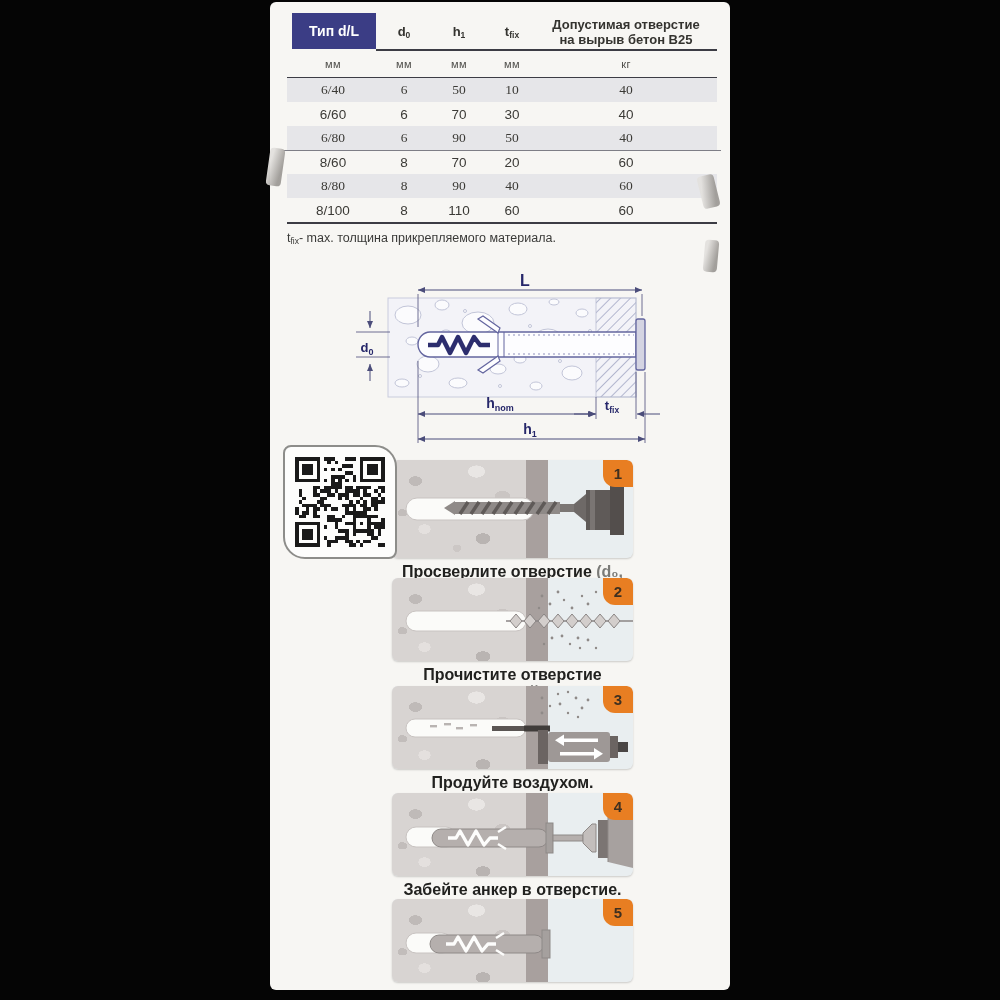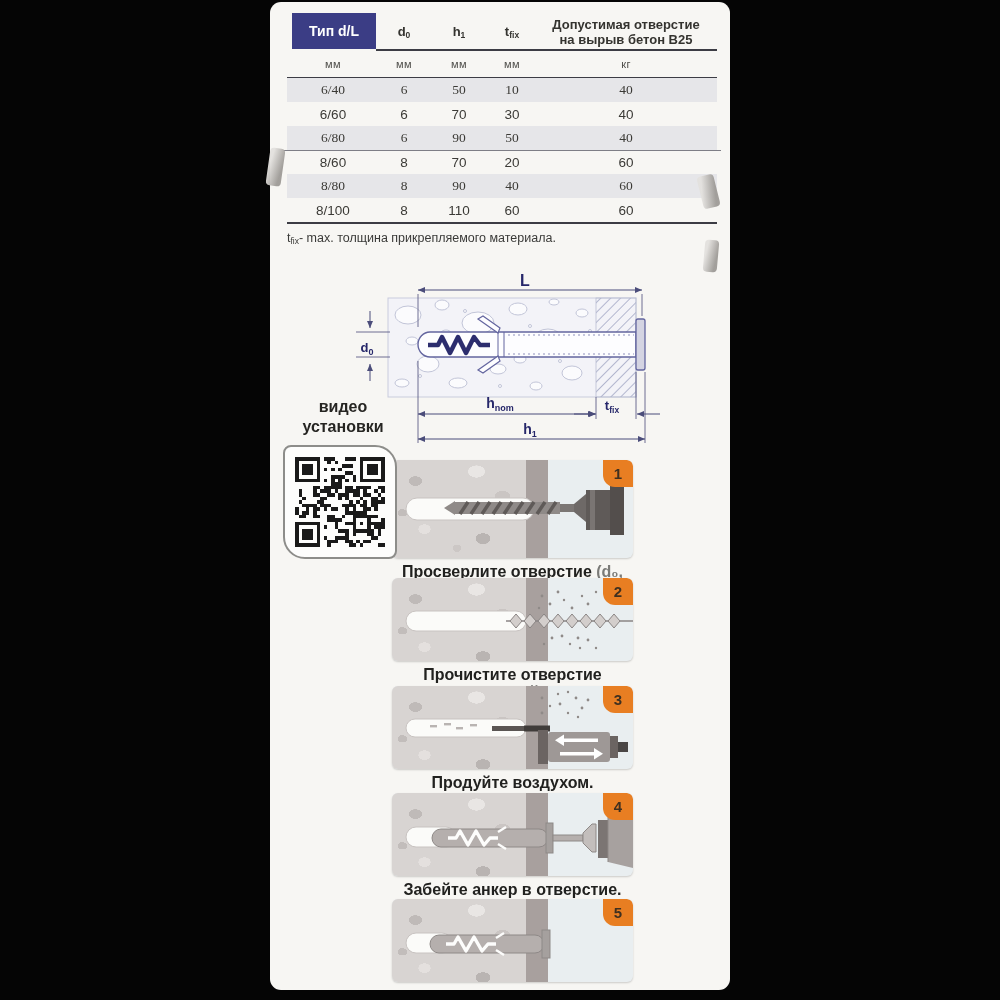--- a/index.html
+++ b/index.html
@@ -1,19 +1,19 @@
 <!DOCTYPE html>
 <html><head>
 <meta charset="utf-8">
 <style>
   html,body{margin:0;padding:0;background:#000;}
   .stage{position:relative;width:1000px;height:1000px;background:#050505;overflow:hidden;
          font-family:"Liberation Sans", sans-serif;}
   .page{position:absolute;left:270px;top:2px;width:460px;height:988px;background:#f7f6f3;
-        border-radius:11px;}
+        border-radius:6px;}
 
   
   .spec-table{position:absolute;left:17px;top:6px;width:430px;height:218px;}
   .t-row{display:grid;grid-template-columns:92px 50px 60px 46px 182px;align-items:center;}
   .t-head{height:42px;}
   .t-head .colhead{text-align:center;font-size:13px;font-weight:bold;color:#34332f;padding-top:6px;}
   .blue-cell{width:84px;height:36px;margin:4px 0 0 5px;background:#3b3d85;color:#fff;
              display:flex;align-items:center;justify-content:center;font-weight:bold;font-size:14px;}
   .t-units{height:28px;}
   .t-units div{text-align:center;font-size:11px;color:#4e4d49;letter-spacing:.4px;}
@@ -230,24 +230,20 @@
       <line x1="224" y1="143" x2="245" y2="143" stroke="#4b4d7a" stroke-width="1" marker-end="url(#m-end)"></line>
       <line x1="310" y1="143" x2="287" y2="143" stroke="#4b4d7a" stroke-width="1" marker-end="url(#m-end)"></line>
       <text x="262" y="139" text-anchor="middle" font-size="13" font-weight="bold" fill="#26276a">
         <tspan>t</tspan><tspan font-size="8.5" dy="3">fix</tspan></text>
 
       <line x1="68" y1="168" x2="295" y2="168" stroke="#4b4d7a" stroke-width="1" marker-start="url(#m-start)" marker-end="url(#m-end)"></line>
       <text x="180" y="163" text-anchor="middle" font-size="14" font-weight="bold" fill="#26276a">
         <tspan>h</tspan><tspan font-size="9" dy="3">1</tspan></text>
     </svg>
 
-    <div class="video-label">
-      <div>видео</div>
-      <div>установки</div>
-    </div>
     <div class="qr-frame">
       <svg id="qr-svg" width="90" height="90" viewBox="0 0 25 25" shape-rendering="crispEdges">
           <rect x="0" y="0" width="1" height="1" fill="#1a1a1a"></rect>
           <rect x="1" y="0" width="1" height="1" fill="#1a1a1a"></rect>
           <rect x="2" y="0" width="1" height="1" fill="#1a1a1a"></rect>
           <rect x="3" y="0" width="1" height="1" fill="#1a1a1a"></rect>
           <rect x="4" y="0" width="1" height="1" fill="#1a1a1a"></rect>
           <rect x="5" y="0" width="1" height="1" fill="#1a1a1a"></rect>
           <rect x="6" y="0" width="1" height="1" fill="#1a1a1a"></rect>
           <rect x="8" y="0" width="1" height="1" fill="#1a1a1a"></rect>

